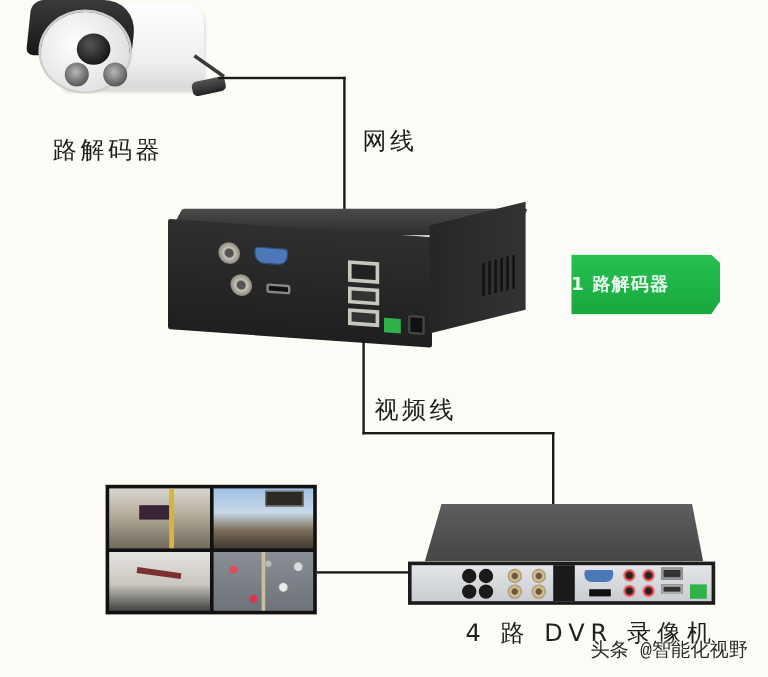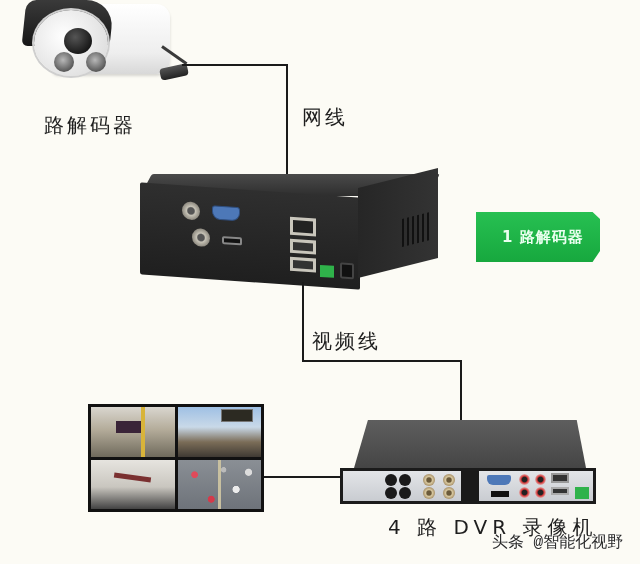--- a/index.html
+++ b/index.html
@@ -95,21 +95,21 @@
     .usb { width: 26px; height: 14px; background: #333; border: 3px solid #c9c6bc; }
     .green-term { width: 14px; height: 12px; background: #2fb24a; }
     .dc { width: 14px; height: 16px; background: #111; border: 2px solid #444; border-radius: 2px; }
 
     
     .badge {
       position: absolute; left: 476px; top: 212px; width: 124px; height: 50px;
       background: linear-gradient(180deg, #27c052 0%, #17a83e 100%);
       color: #eafff0;
       font-size: 15px; font-weight: bold; letter-spacing: 1px;
-      display: flex; align-items: center; padding-left: 26px;
+      display: flex; align-items: center; padding-left: 0;
       clip-path: polygon(0 0, 94% 0, 100% 14%, 100% 78%, 94% 100%, 0 100%);
       box-shadow: 0 3px 4px rgba(0,0,0,.2);
     }
 
     
     .monitor {
       left: 88px; top: 404px; width: 176px; height: 108px;
       background: #111; padding: 3px;
       display: grid; grid-template-columns: 1fr 1fr; grid-template-rows: 1fr 1fr; gap: 3px;
     }

